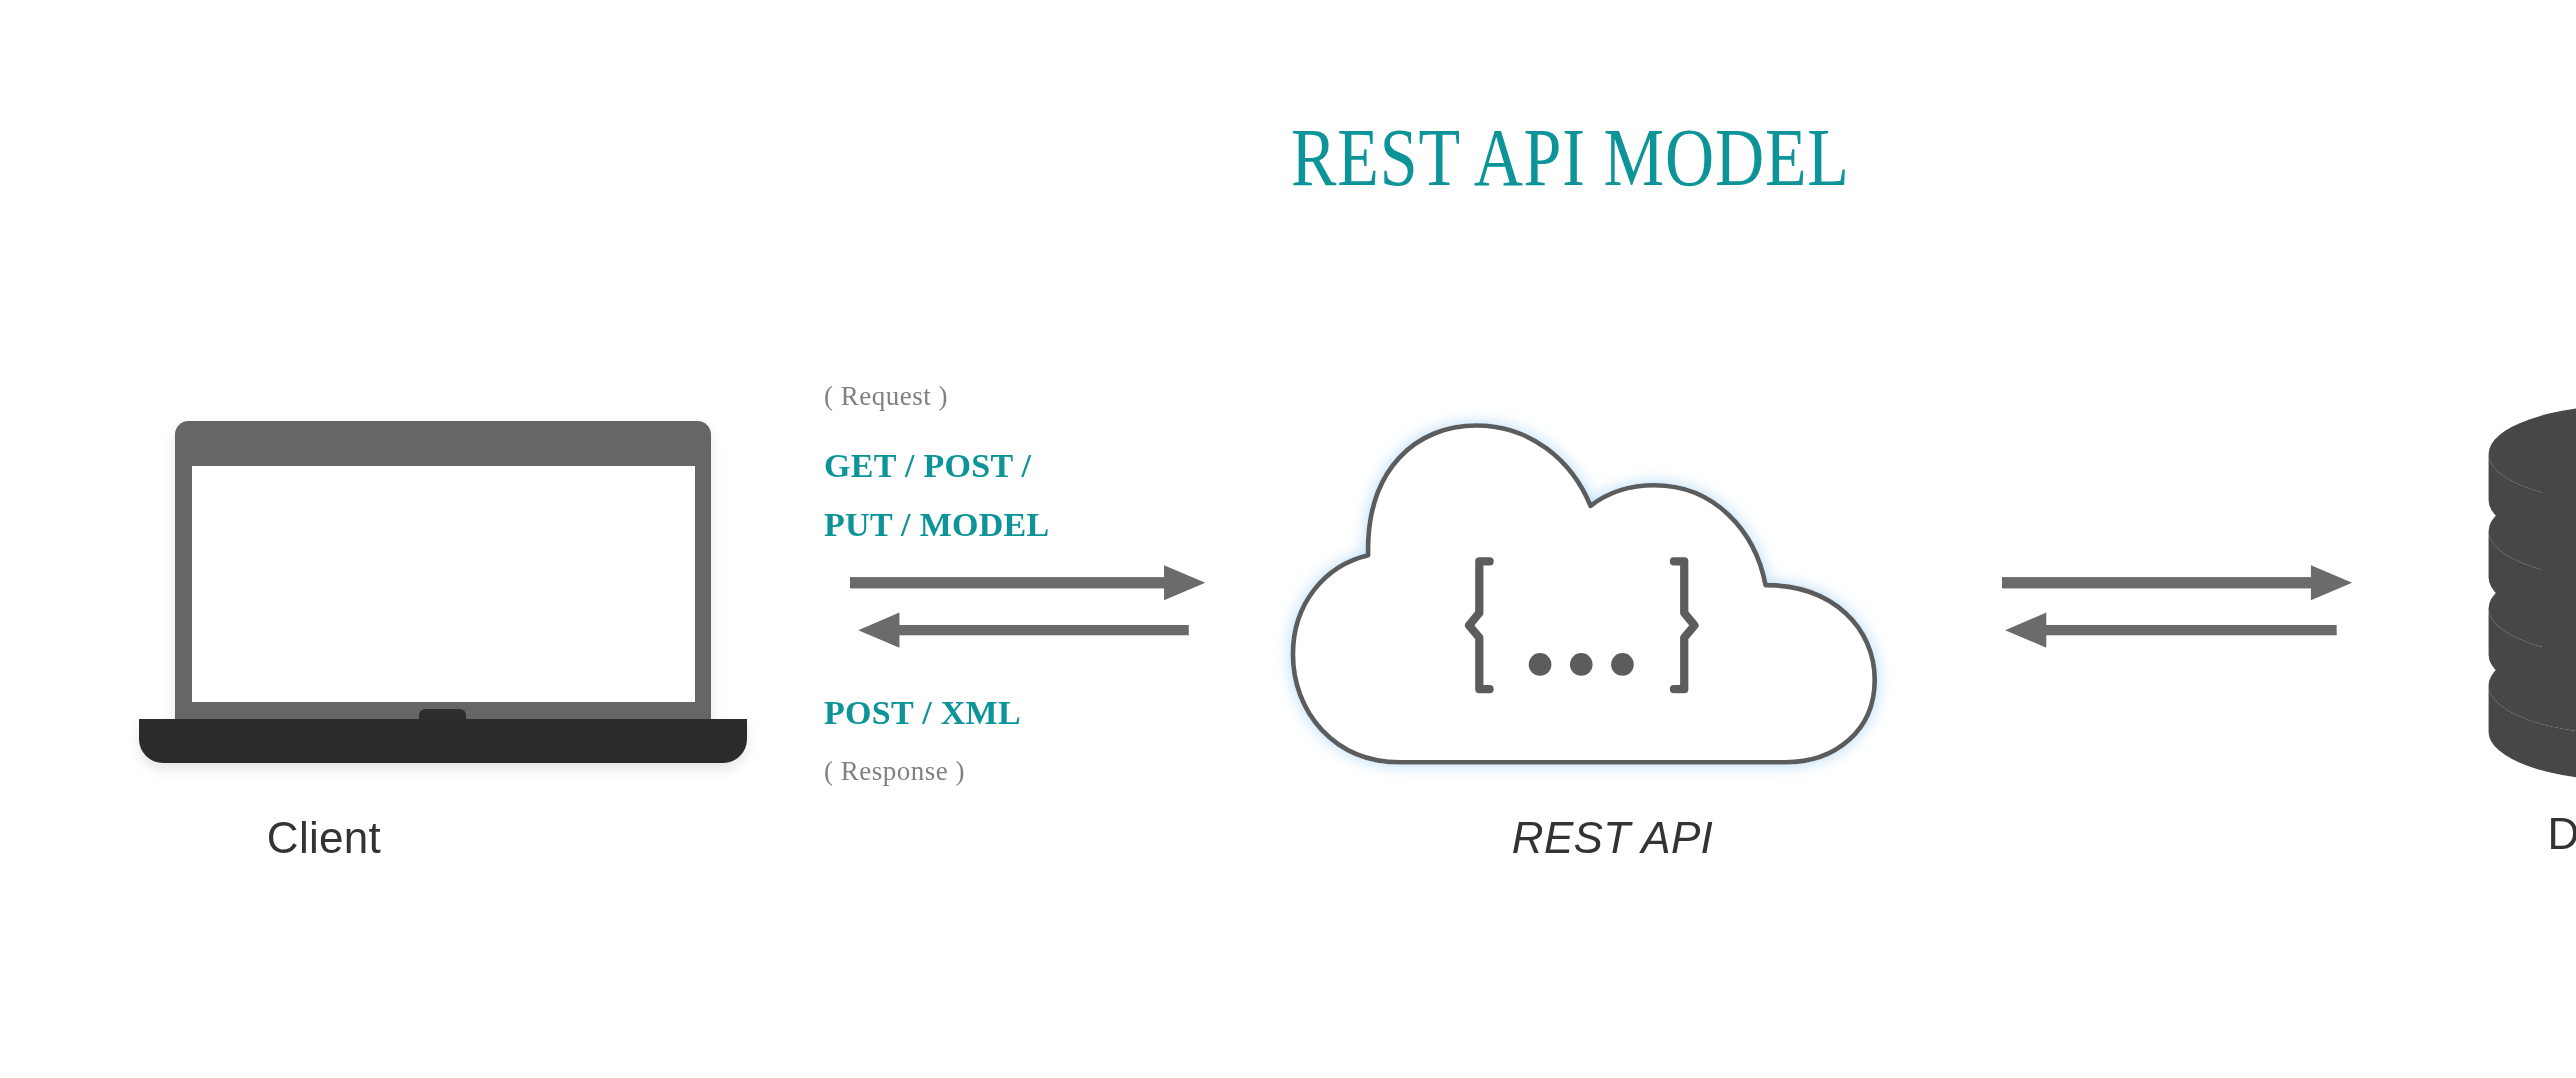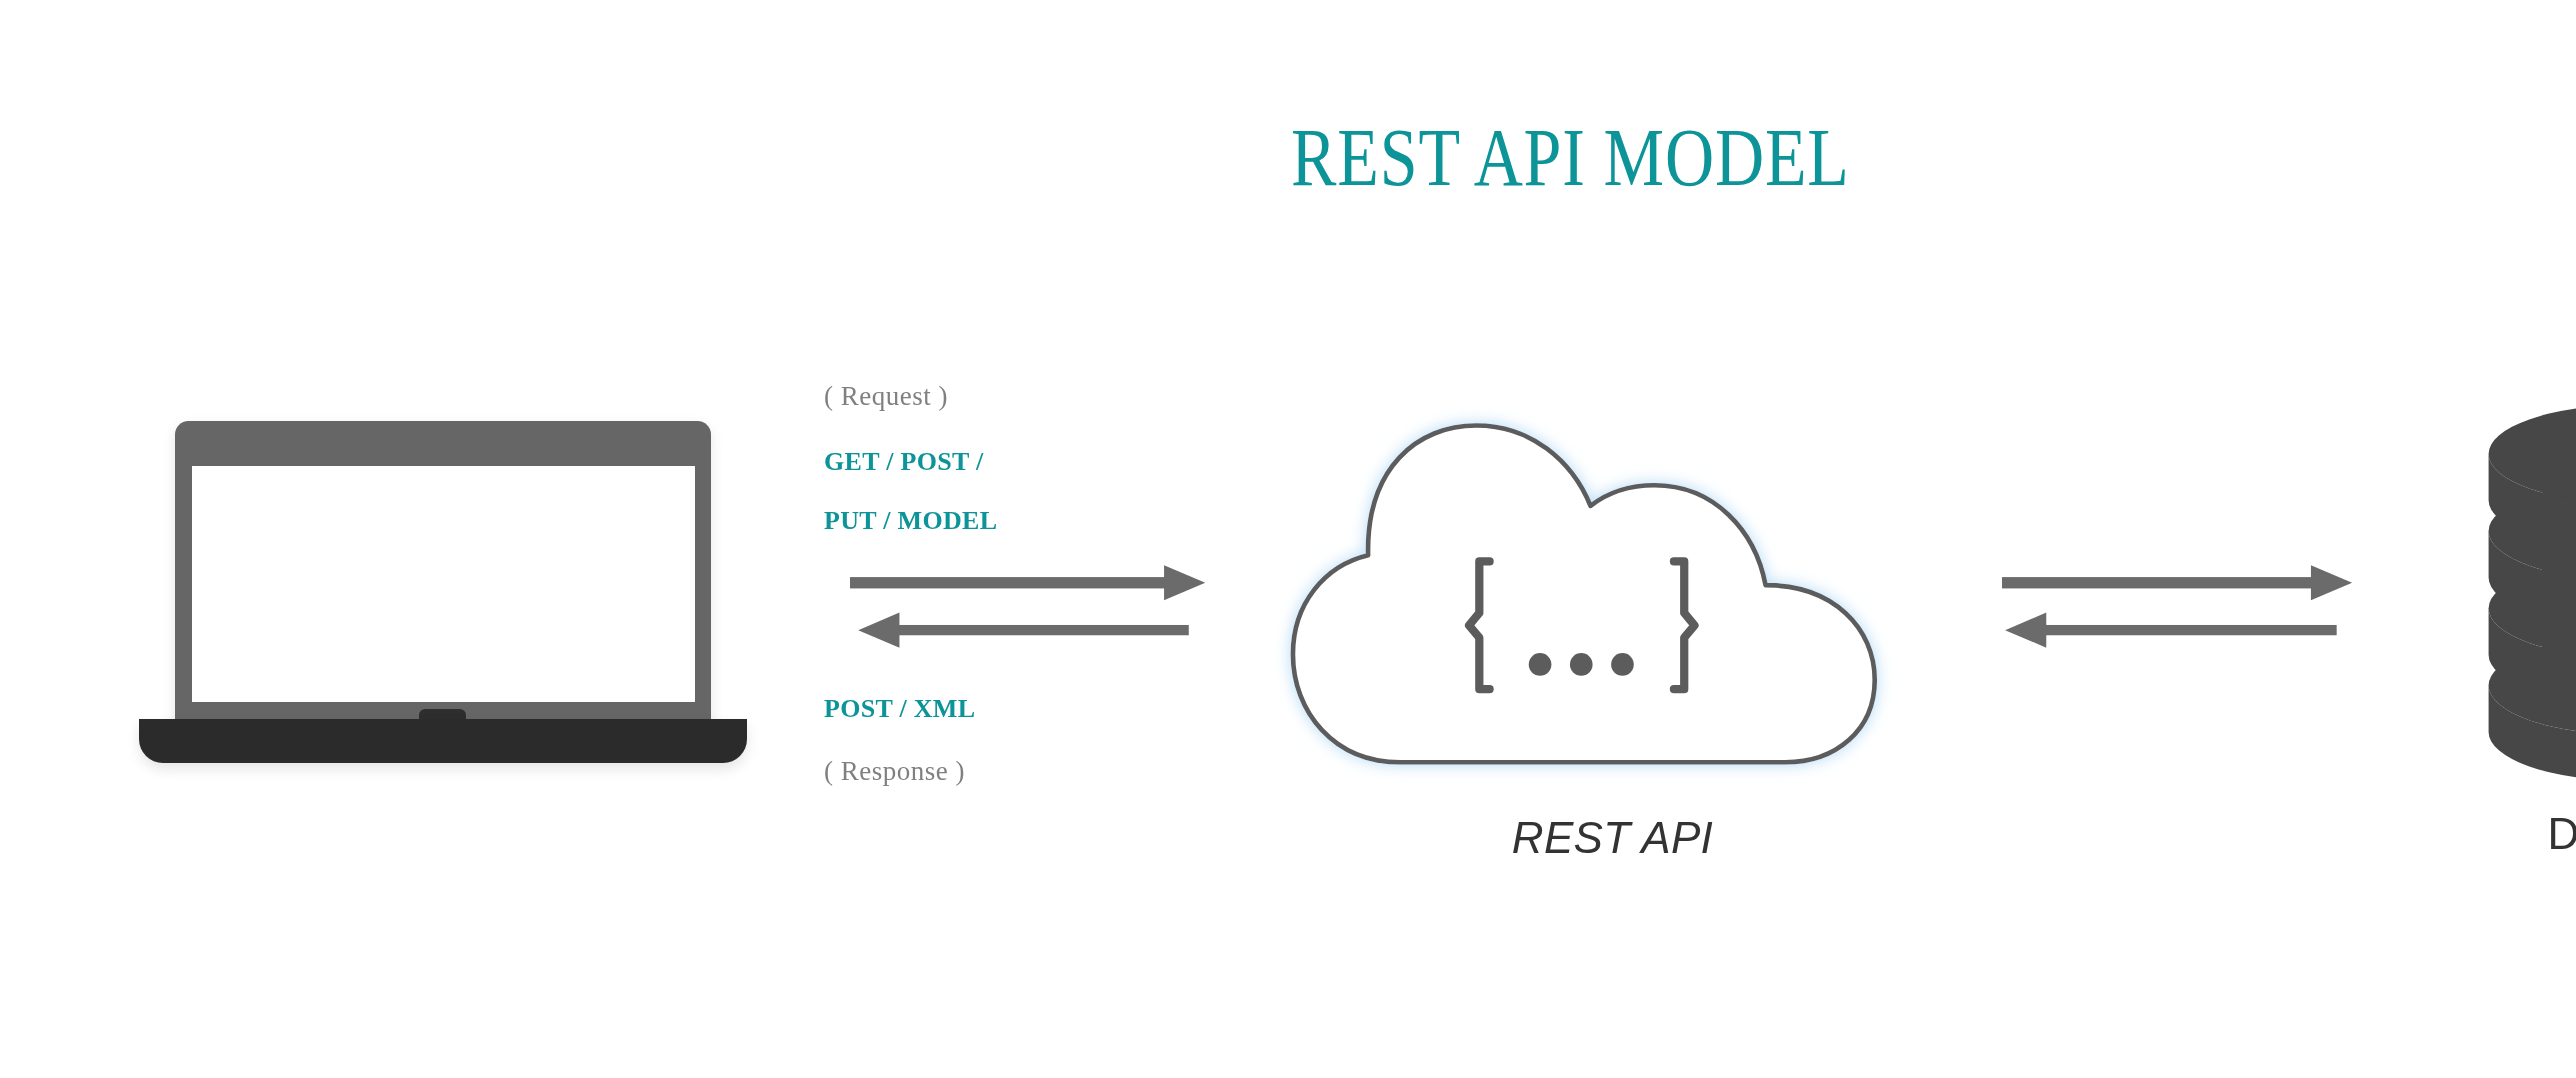--- a/index.html
+++ b/index.html
@@ -131,21 +131,21 @@
     font-family: Liberation Serif, serif;
   }
   .flow-text.muted {
     color: #808080;
     font-size: 27px;
     font-weight: normal;
     letter-spacing: 0.5px;
   }
   .flow-text.accent {
     color: #0d9499;
-    font-size: 26px;
+    font-size: 34px;
     font-weight: bold;
     letter-spacing: 0.3px;
   }
   #txt-request      { left: 824px; top: 381px;  width: 350px; }
   #txt-methods-1    { left: 824px; top: 447px;  width: 350px; }
   #txt-methods-2    { left: 824px; top: 506px;  width: 350px; }
   #txt-format       { left: 824px; top: 694px; width: 350px; }
   #txt-response     { left: 824px; top: 756px; width: 350px; }
 </style>
 </head>
@@ -155,20 +155,21 @@
 
   <div id="diagram-title">REST API MODEL</div>
 
   <div id="client-figure">
     <div id="laptop-body">
       <div id="laptop-screen"></div>
       <div id="laptop-trackpad"></div>
     </div>
     <div id="laptop-base"></div>
   </div>
+  <div id="label-client" class="node-label">Client</div>
 
   <div id="arrows-client-api" class="arrow-group">
     <svg width="381" height="116" viewBox="0 0 740 225" xmlns="http://www.w3.org/2000/svg">
 
       <g>
         <rect x="0" y="35" width="630" height="22" fill="#6B6B6B"></rect>
         <polygon points="610,12 690,46 610,80" fill="#6B6B6B"></polygon>
       </g>
 
       <g>

